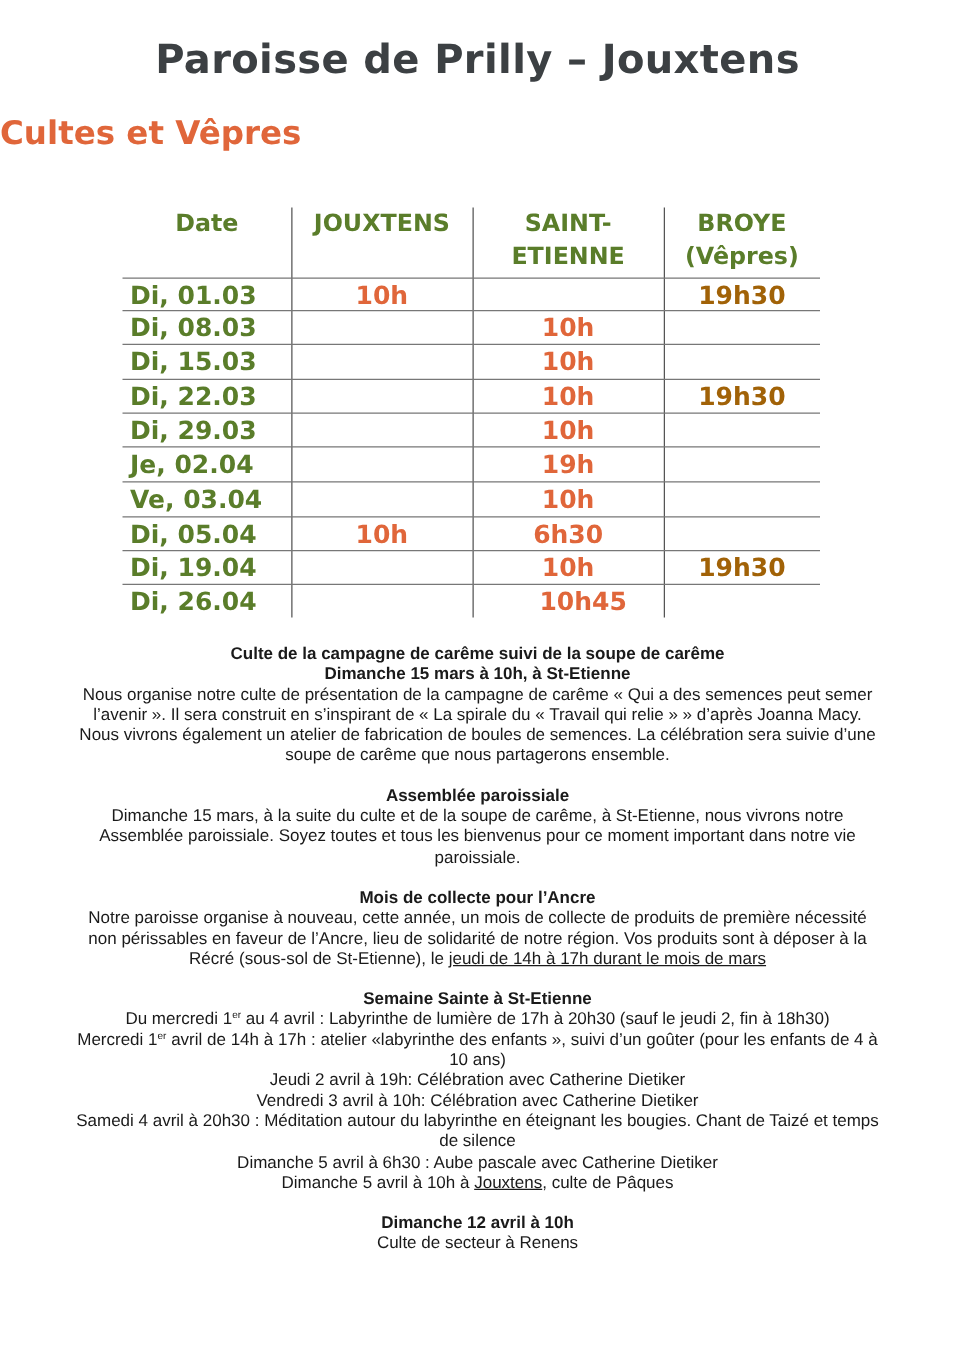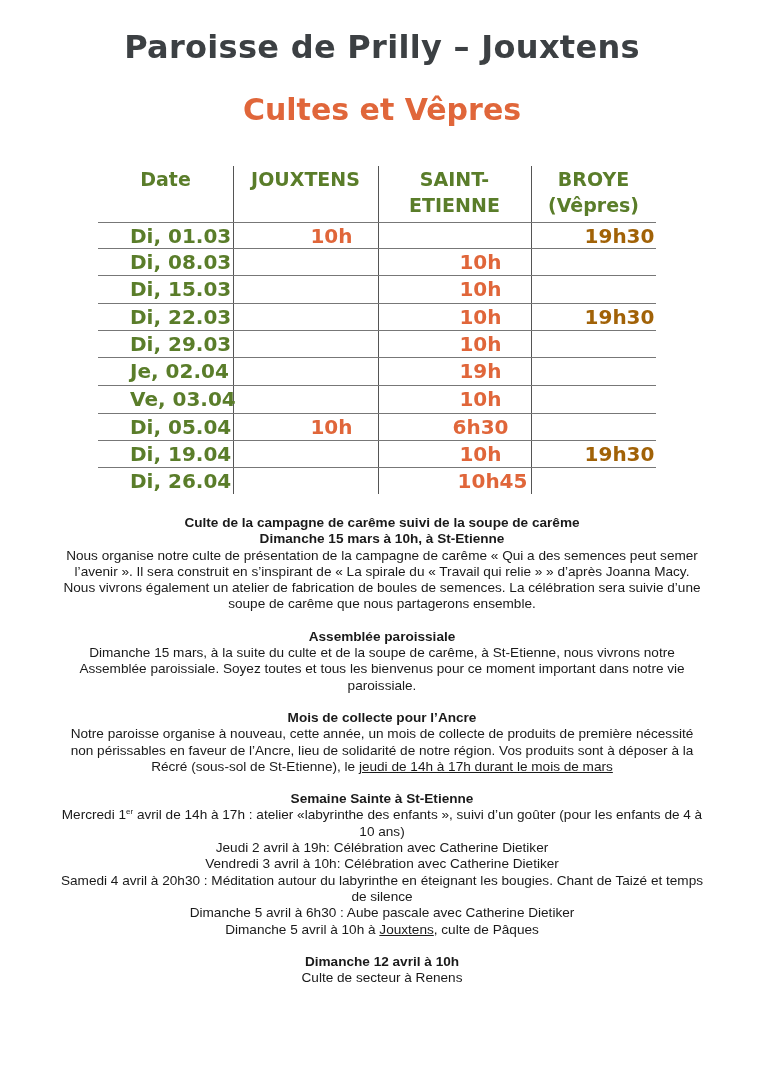--- a/index.html
+++ b/index.html
@@ -6,31 +6,31 @@
   body {
     width: 764px; height: 1080px; background: #ffffff; position: relative; overflow: hidden;
     font-family: "DejaVu Sans", sans-serif;
   }
   .title {
     position: absolute; left: 0; width: 764px; top: 28px; text-align: center;
     font-family: "DejaVu Sans", sans-serif; font-weight: bold; font-size: 32px; color: #3c4043;
     letter-spacing: 0.3px;
   }
   .subtitle {
-    position: absolute; left: 0; width: 764px; top: 92px; text-align: center;
-    font-family: "DejaVu Sans", sans-serif; font-weight: bold; font-size: 30px; color: #e0663a;
+    position: absolute; left: 0; width: 764px; top: 92px; text-align: left;
+    font-family: "DejaVu Sans", sans-serif; font-weight: bold; font-size: 26px; color: #e0663a;
   }
   .sched {
     position: absolute; left: 98px; top: 166px; width: 558px;
   }
   .hdr { position: absolute; top: 0; height: 56px; display: flex; flex-direction: column; align-items: center;
     justify-content: flex-start; color: #5a7d2a; font-weight: bold; font-size: 19px; line-height: 26px; text-align: right; }
   .vline { position: absolute; top: 0; width: 1px; background: #555; height: 328px; }
   .hline { position: absolute; left: 0; height: 1px; background: #777; }
-  .cell { position: absolute; height: 27px; line-height: 27px; font-weight: bold; font-size: 20px; margin-left: 26px; }
+  .cell { position: absolute; height: 27px; line-height: 27px; font-weight: bold; font-size: 20px; }
   .date { color: #5a7d2a; left: 6px; }
   .orange { color: #e0663a; text-align: center; }
   .green { color: #a16207; text-align: center; }
   .notes {
     position: absolute; left: 30px; width: 704px; top: 515px; text-align: center;
     font-family: "Liberation Sans", sans-serif; font-size: 13.6px; color: #1a1a1a; line-height: 16.3px;
   }
   .notes .h { font-weight: bold; }
   .notes .sec { margin-bottom: 16px; }
   .u { text-decoration: underline; }
@@ -136,20 +136,23 @@
     <div>Notre paroisse organise à nouveau, cette année, un mois de collecte de produits de première nécessité</div>
     <div>non périssables en faveur de l’Ancre, lieu de solidarité de notre région. Vos produits sont à déposer à la</div>
     <div>
       <span>Récré (sous-sol de St-Etienne), le </span><span class="u">jeudi de 14h à 17h durant le mois de mars</span>
     </div>
   </div>
 
   <div class="sec">
     <div class="h">Semaine Sainte à St-Etienne</div>
     <div>
+      <span>Du mercredi 1</span><sup>er</sup><span> au 4 avril : Labyrinthe de lumière de 17h à 20h30 (sauf le jeudi 2, fin à 18h30)</span>
+    </div>
+    <div>
       <span>Mercredi 1</span><sup>er</sup><span> avril de 14h à 17h : atelier «labyrinthe des enfants », suivi d’un goûter (pour les enfants de 4 à</span>
     </div>
     <div>10 ans)</div>
     <div>Jeudi 2 avril à 19h: Célébration avec Catherine Dietiker</div>
     <div>Vendredi 3 avril à 10h: Célébration avec Catherine Dietiker</div>
     <div>Samedi 4 avril à 20h30 : Méditation autour du labyrinthe en éteignant les bougies. Chant de Taizé et temps</div>
     <div>de silence</div>
     <div>Dimanche 5 avril à 6h30 : Aube pascale avec Catherine Dietiker</div>
     <div>
       <span>Dimanche 5 avril à 10h à </span><span class="u">Jouxtens</span><span>, culte de Pâques</span>

